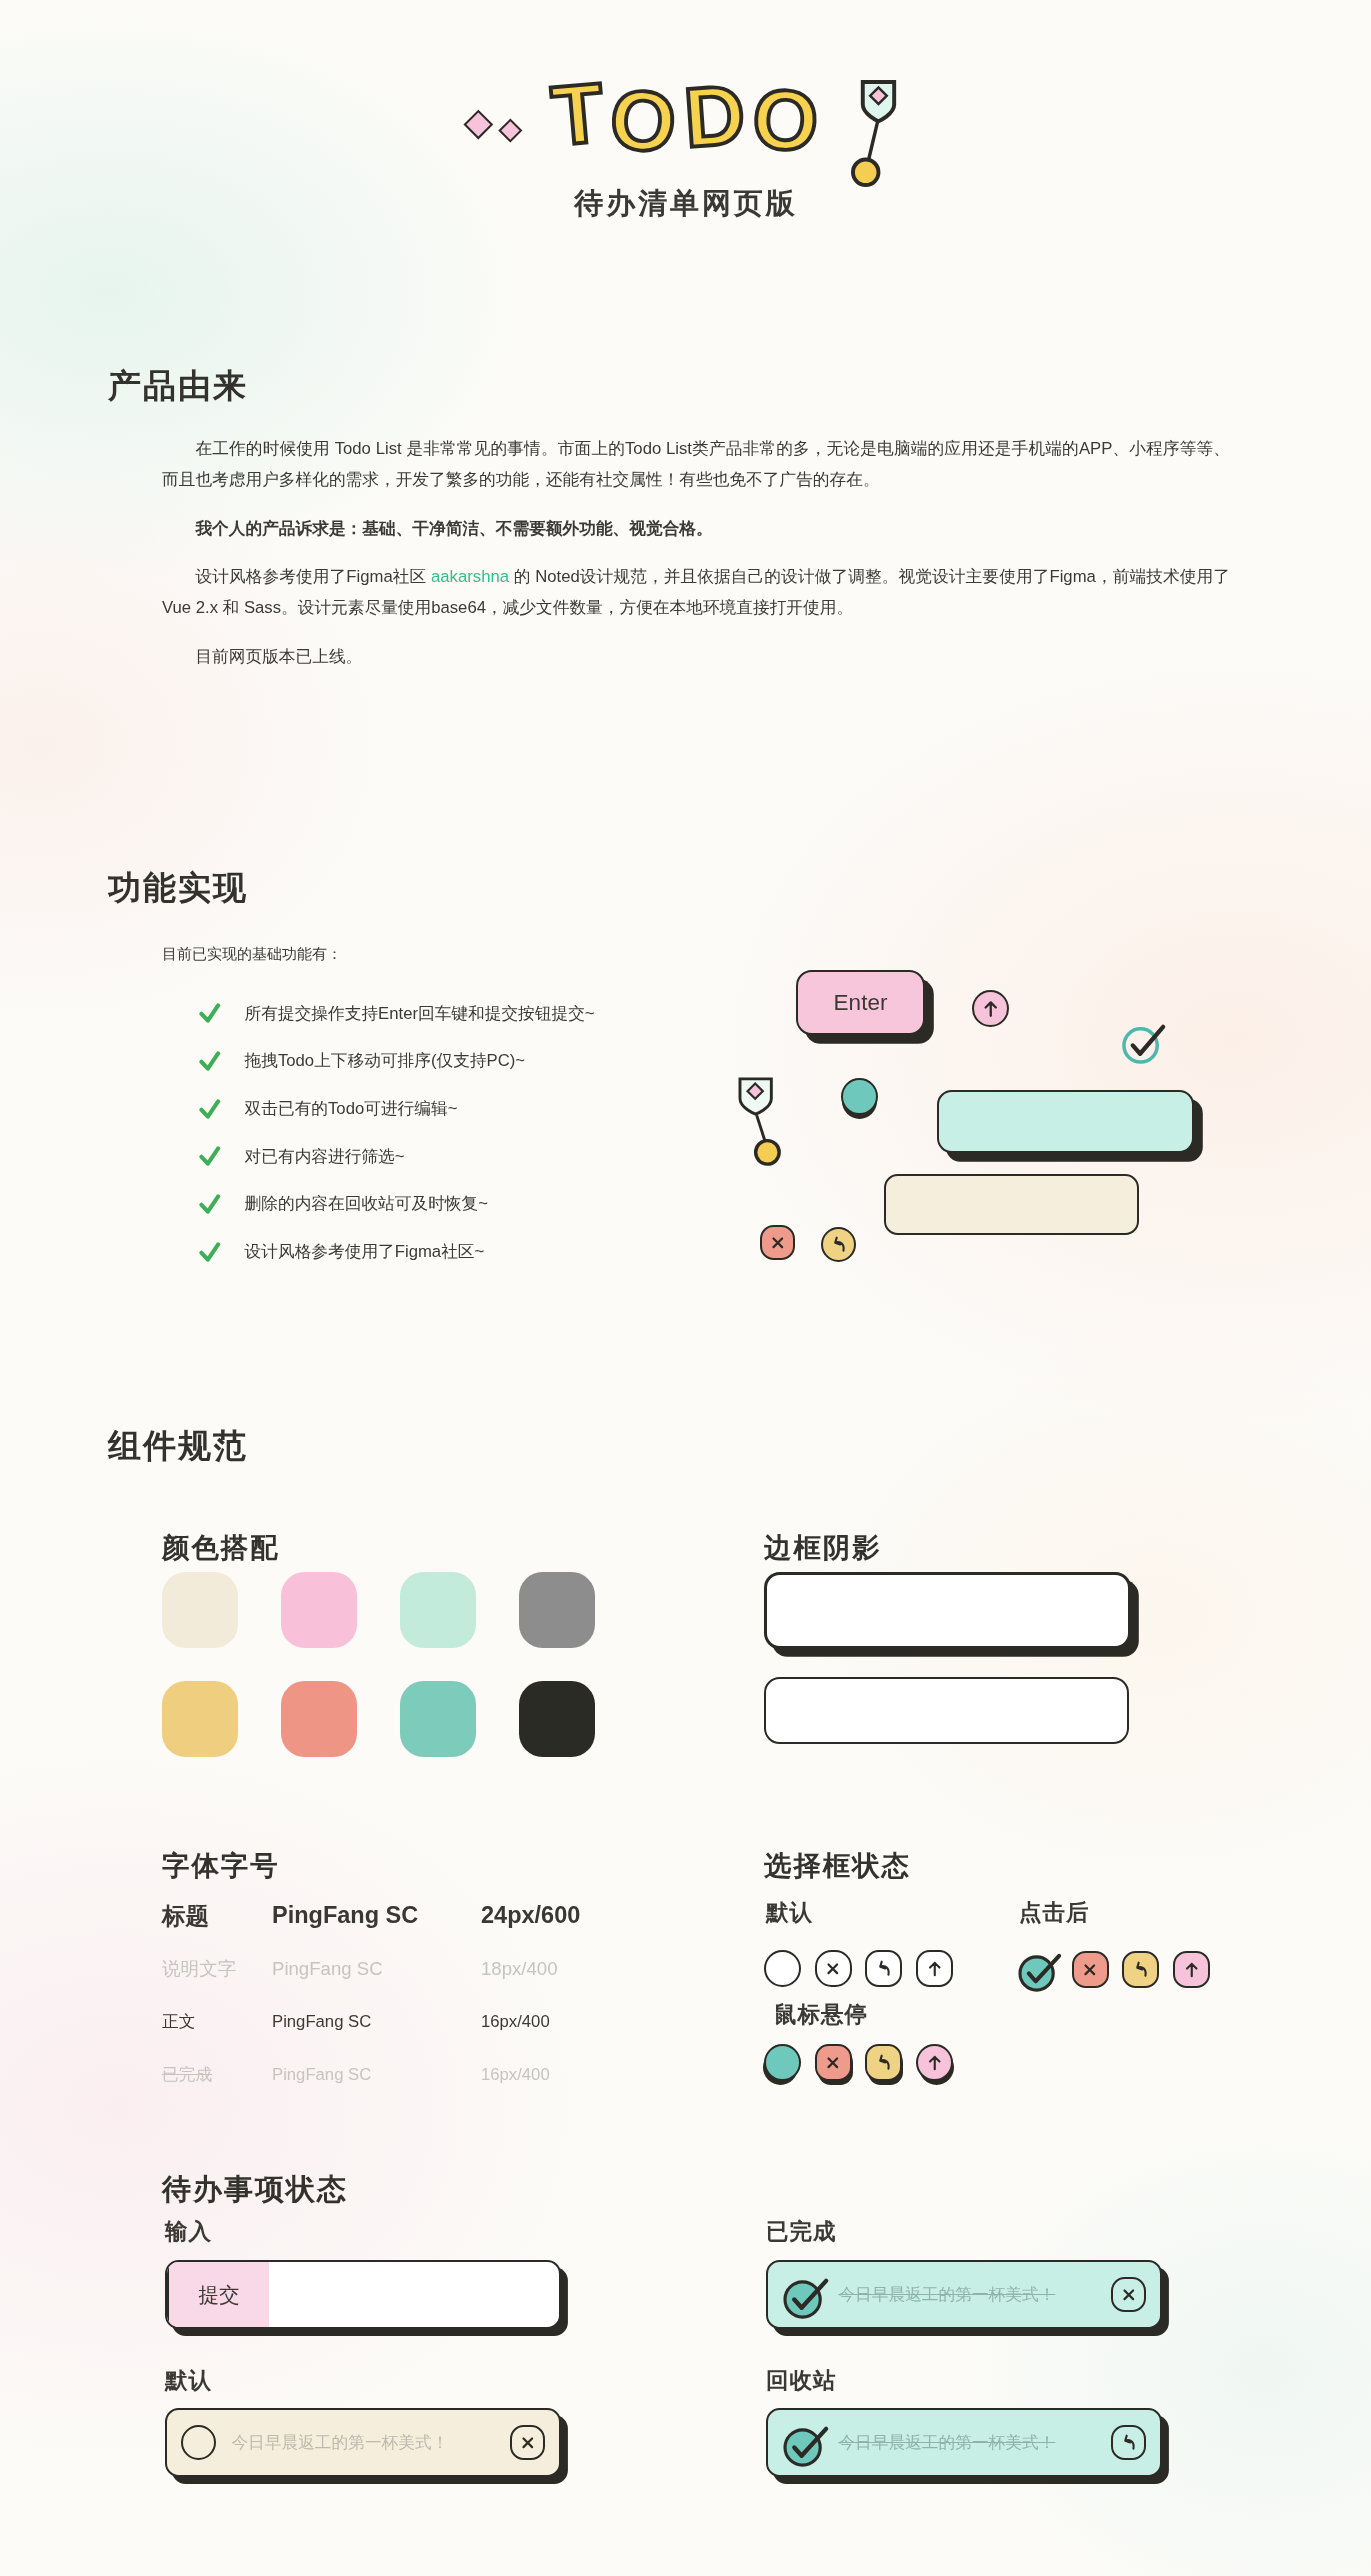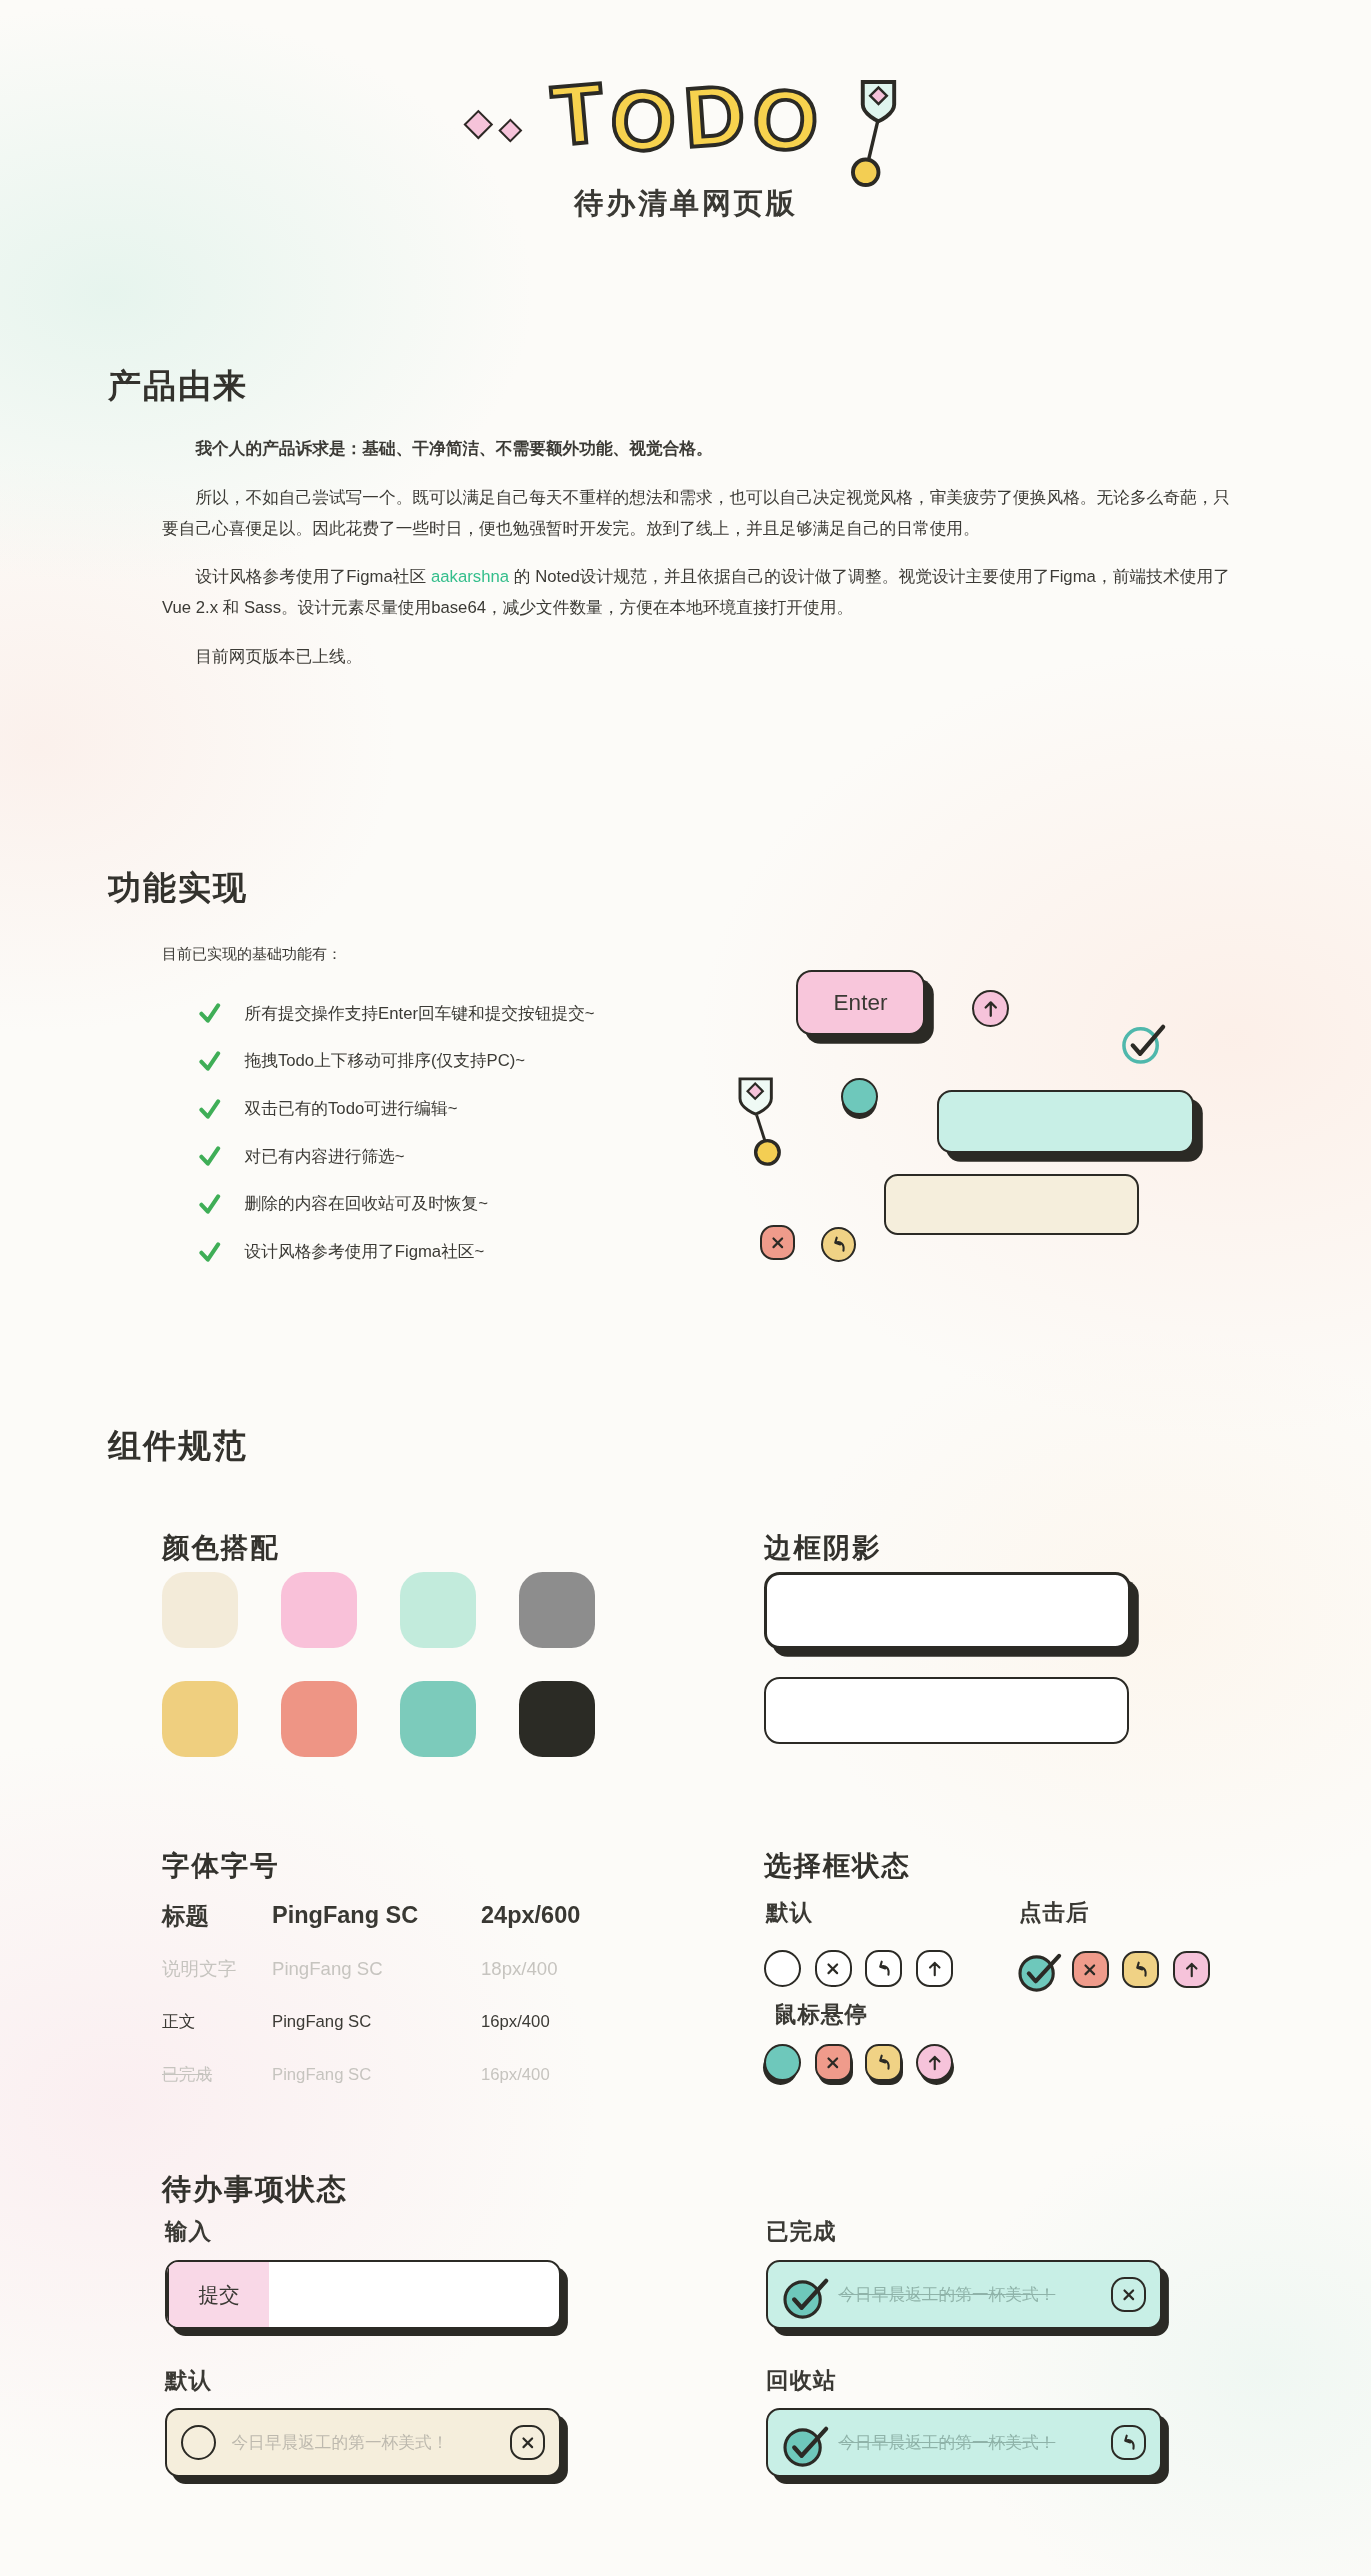--- a/index.html
+++ b/index.html
@@ -128,22 +128,22 @@
         <rect x="22" y="13" width="12" height="12" fill="#f6c3da" stroke="#2b2a25" stroke-width="2.5" transform="rotate(45 28 19)"></rect>
         <line x1="27" y1="46" x2="18" y2="84" stroke="#2b2a25" stroke-width="3.5"></line>
         <circle cx="15" cy="97" r="13" fill="#f3ce53" stroke="#2b2a25" stroke-width="4"></circle>
       </svg>
     </span>
   </div>
   <div class="subtitle">待办清单网页版</div>
 
   <h2 class="h2" style="left:108px;top:337px;">产品由来</h2>
   <div class="origin-text">
+    <p>在工作的时候使用 Todo List 是非常常见的事情。市面上的Todo List类产品非常的多，无论是电脑端的应用还是手机端的APP、小程序等等、而且也考虑用户多样化的需求，开发了繁多的功能，还能有社交属性！有些也免不了广告的存在。</p>
     <p class="bold">我个人的产品诉求是：基础、干净简洁、不需要额外功能、视觉合格。</p>
-    <p>所以，不如自己尝试写一个。既可以满足自己每天不重样的想法和需求，也可以自己决定视觉风格，审美疲劳了便换风格。无论多么奇葩，只要自己心喜便足以。因此花费了一些时日，便也勉强暂时开发完。放到了线上，并且足够满足自己的日常使用。</p>
     <p><span>设计风格参考使用了Figma社区 </span><a class="link-green">aakarshna</a><span> 的 Noted设计规范，并且依据自己的设计做了调整。视觉设计主要使用了Figma，前端技术使用了 Vue 2.x 和 Sass。设计元素尽量使用base64，减少文件数量，方便在本地环境直接打开使用。</span></p>
     <p>目前网页版本已上线。</p>
   </div>
 
   <h2 class="h2" style="left:108px;top:839px;">功能实现</h2>
   <div class="features-intro">目前已实现的基础功能有：</div>
   <ul class="features-list">
     <li>
         <svg width="21.6" height="21.6" viewBox="0 0 22 22">
           <path d="M2.5 12 l6.5 7 L19.5 3.5" fill="none" stroke="#3fae57" stroke-width="4.2" stroke-linecap="round" stroke-linejoin="round"></path>

